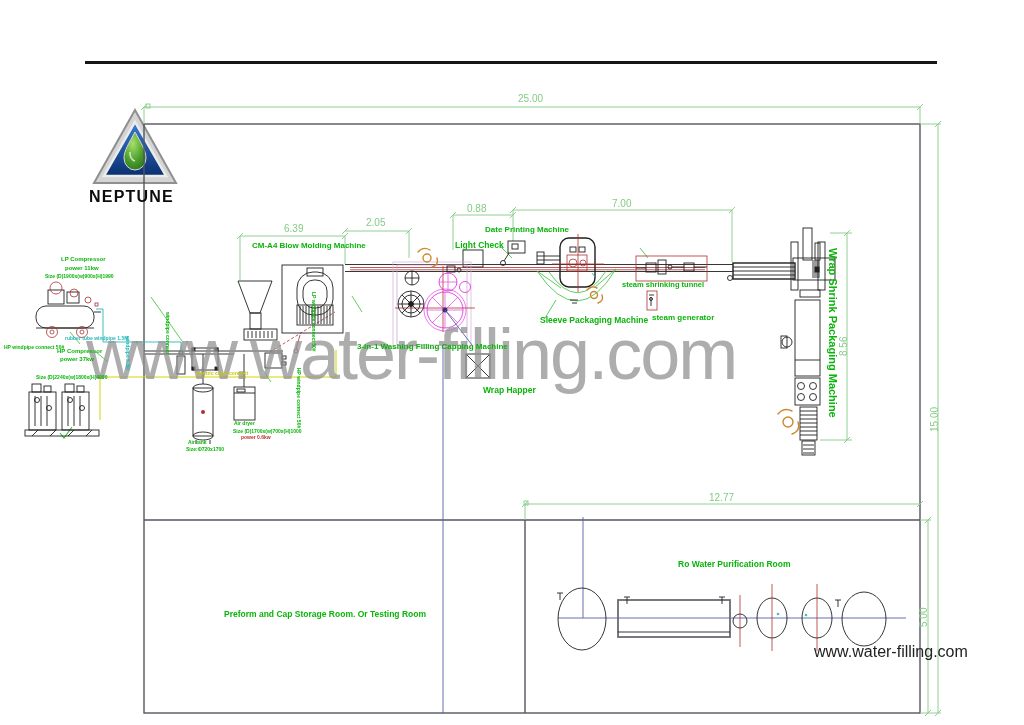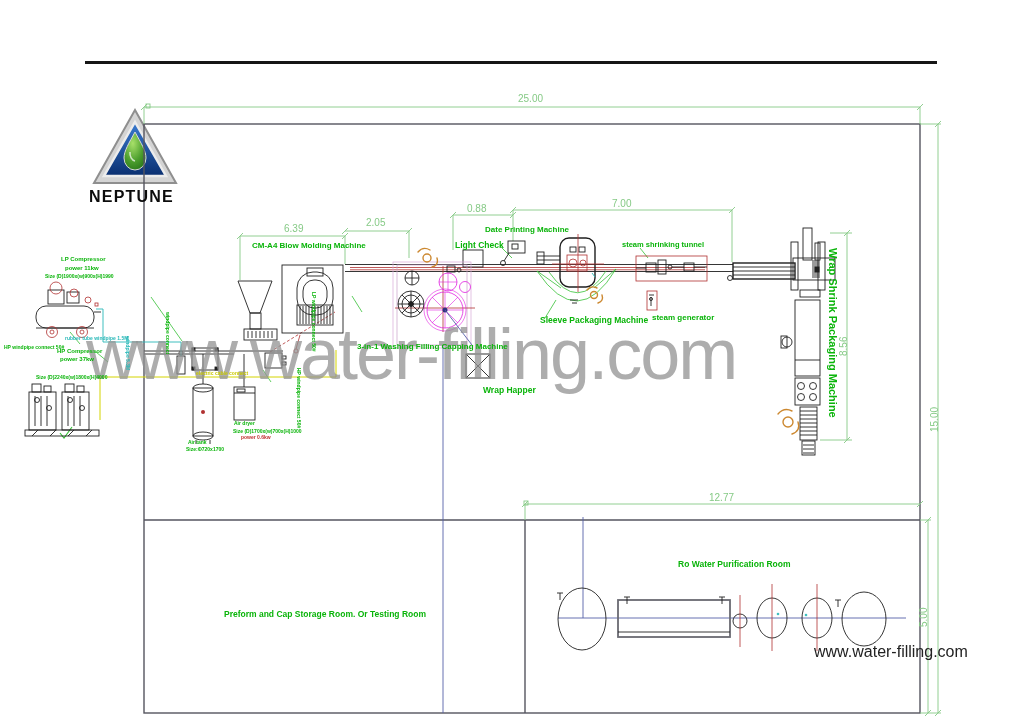--- a/index.html
+++ b/index.html
@@ -2,21 +2,21 @@
 <html><head>
 <meta charset="utf-8">
 <style>
   html,body{margin:0;padding:0;background:#ffffff;}
   .stage{position:relative;width:1024px;height:725px;background:#fff;overflow:hidden;
          font-family:"Liberation Sans",sans-serif;}
   .topline{position:absolute;left:85px;top:61px;width:852px;height:3px;background:#161616;z-index:4;}
   .lbl{position:absolute;color:#0ab40a;font-weight:bold;white-space:nowrap;line-height:1;z-index:6;
        font-family:"Liberation Sans",sans-serif;}
   .dim{color:#86ca86;font-weight:normal;font-size:10px;}
-  .sz5{font-size:5px;} .sz6{font-size:6px;} .sz75{font-size:7.5px;} .sz8{font-size:8px;} .sz85{font-size:8.5px;}
+  .sz5{font-size:5px;} .sz6{font-size:6px;} .sz75{font-size:7.5px;margin-top:40px;} .sz8{font-size:8px;} .sz85{font-size:8.5px;}
   .cyan{color:#28b8b8;} .redtx{color:#c03030;} .yellowtx{color:#c8c800;} .blacktx{color:#222;font-weight:normal;}
   .rot90{transform:rotate(90deg);transform-origin:0 0;}
   .rotm90{transform:rotate(-90deg);transform-origin:0 0;}
   .watermark{position:absolute;left:86px;top:313px;z-index:5;font-size:72px;letter-spacing:-2px;
              color:rgba(145,145,145,0.75);white-space:nowrap;font-family:"Liberation Sans",sans-serif;}
   .logotext{position:absolute;left:89px;top:188px;z-index:3;font-size:16px;font-weight:800;
             letter-spacing:1.2px;color:#0c0c0c;}
   svg.draw{position:absolute;left:0;top:0;z-index:2;}
   svg.logo{position:absolute;left:92px;top:108px;z-index:1;}
   .k{stroke:#1f1f1f;fill:none;stroke-width:.9;}

